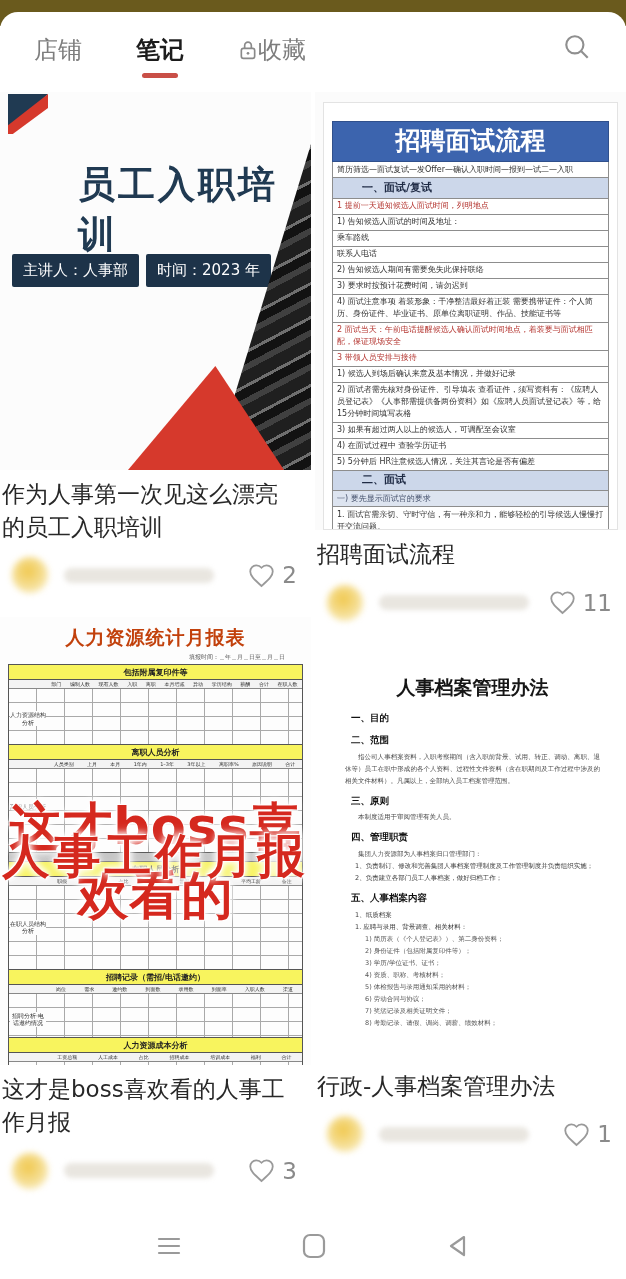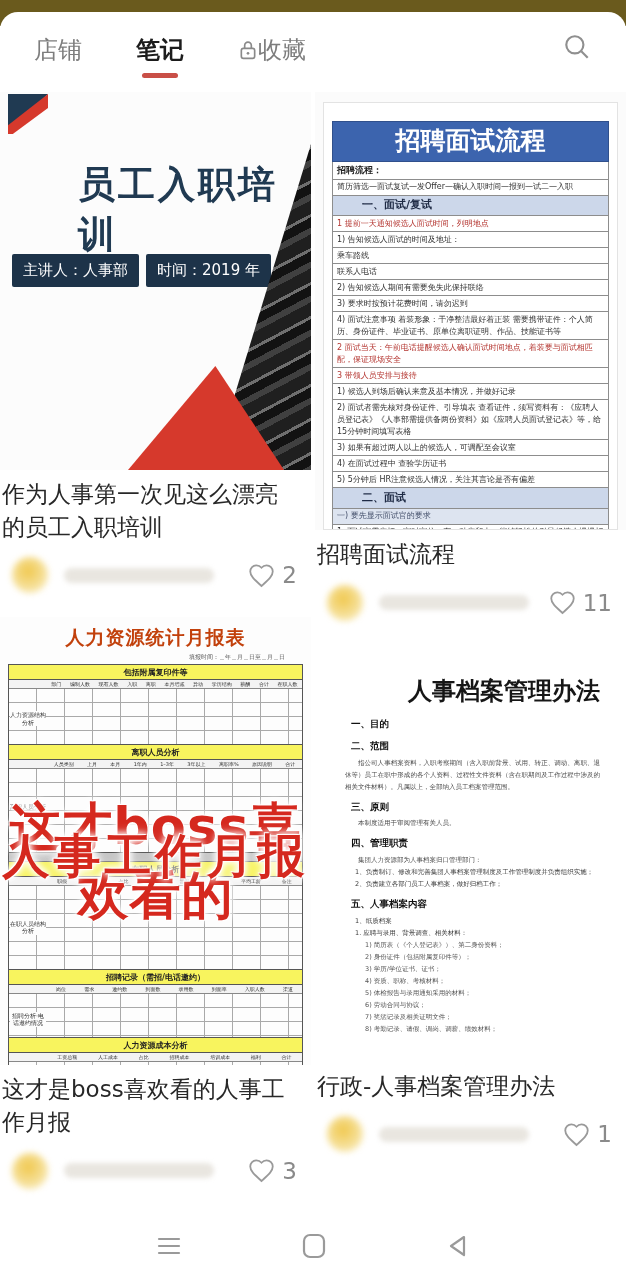--- a/index.html
+++ b/index.html
@@ -82,21 +82,21 @@
     line-height:1.25; text-align:center; background:#fdfdfd; }
   .gsub { height:9px; background:#c6c6c6; border-bottom:1px solid #777; }
   .overlay-red { position:absolute; left:0; right:0; text-align:center; font-weight:bold;
     color:#d5281e; z-index:5;
     text-shadow:0 0 7px #fff,0 0 7px #fff,0 0 12px #fff,1px 1px 0 #fff,-1px -1px 0 #fff; }
   .ov1 { top:164px; font-size:51px; letter-spacing:1px;margin-top:12px; }
   .ov2 { top:208px; font-size:47px; letter-spacing:4px; }
 
   
   .cover4 { height:417px; background:#fff; padding:30px 26px 0 30px; overflow:hidden; }
-  .d4-title { text-align:right; font-size:24px; font-weight:bold; color:#161616; margin-bottom:8px; }
+  .d4-title { text-align:center; font-size:19px; font-weight:bold; color:#161616; margin-bottom:8px; }
   .d4-blocks > div { font-size:6.5px; color:#3a3a3a; line-height:1.85; }
   .d4-blocks > div.h { font-size:9.5px; font-weight:bold; color:#111; margin:5px 0 2px 6px; }
   .d4-blocks > div.p { text-align:justify; text-indent:13px; color:#4a4a4a; }
   .d4-blocks > div.li { margin-left:10px; }
   .d4-blocks > div.li2 { margin-left:20px; color:#555; }
 
   
   .partial-card { position:relative; height:66px; background:#fff; overflow:hidden; }
   .pm-navy { position:absolute; left:8px; bottom:6px; width:72px; height:42px;
     background:#2e4a63; clip-path:polygon(50% 0,0 100%,100% 100%); filter:blur(3px); }
@@ -143,21 +143,21 @@
 
       <div class="col col-l">
 
         <div class="card">
           <div class="cover cover1">
             <div class="flag-navy"></div>
             <div class="flag-red"></div>
             <div class="c1-heading">员工入职培训</div>
             <div class="c1-badges">
               <div class="c1-badge">主讲人：人事部</div>
-              <div class="c1-badge">时间：2019 年</div>
+              <div class="c1-badge">时间：2023 年</div>
             </div>
             <div class="c1-photo"></div>
             <div class="c1-redtri"></div>
           </div>
           <div class="card-title">作为人事第一次见这么漂亮的员工入职培训</div>
           <div class="author-row">
             <div class="avatar"></div>
             <div class="name-bar"></div>
             <div class="likes">
               <svg width="27" height="27" viewBox="0 0 24 24" fill="none" stroke="#9a9a9a" stroke-width="1.6">
@@ -271,21 +271,20 @@
         </div>
       </div>
 
       <div class="col col-r">
 
         <div class="card">
           <div class="cover cover2">
             <div class="docpage">
               <div class="doc-header">招聘面试流程</div>
               <div class="doc-rows">
-                  <div class="lbl">招聘流程：</div>
                   <div>简历筛选—面试复试—发Offer—确认入职时间—报到—试二—入职</div>
                   <div class="sec">一、面试/复试</div>
                   <div class="red">1 提前一天通知候选人面试时间，列明地点</div>
                   <div>1) 告知候选人面试的时间及地址：</div>
                   <div>乘车路线</div>
                   <div>联系人电话</div>
                   <div>2) 告知候选人期间有需要免失此保持联络</div>
                   <div>3) 要求时按预计花费时间，请勿迟到</div>
                   <div>4) 面试注意事项 着装形象：干净整洁最好着正装 需要携带证件：个人简历、身份证件、毕业证书、原单位离职证明、作品、技能证书等</div>
                   <div class="red">2 面试当天：午前电话提醒候选人确认面试时间地点，着装要与面试相匹配，保证现场安全</div>

